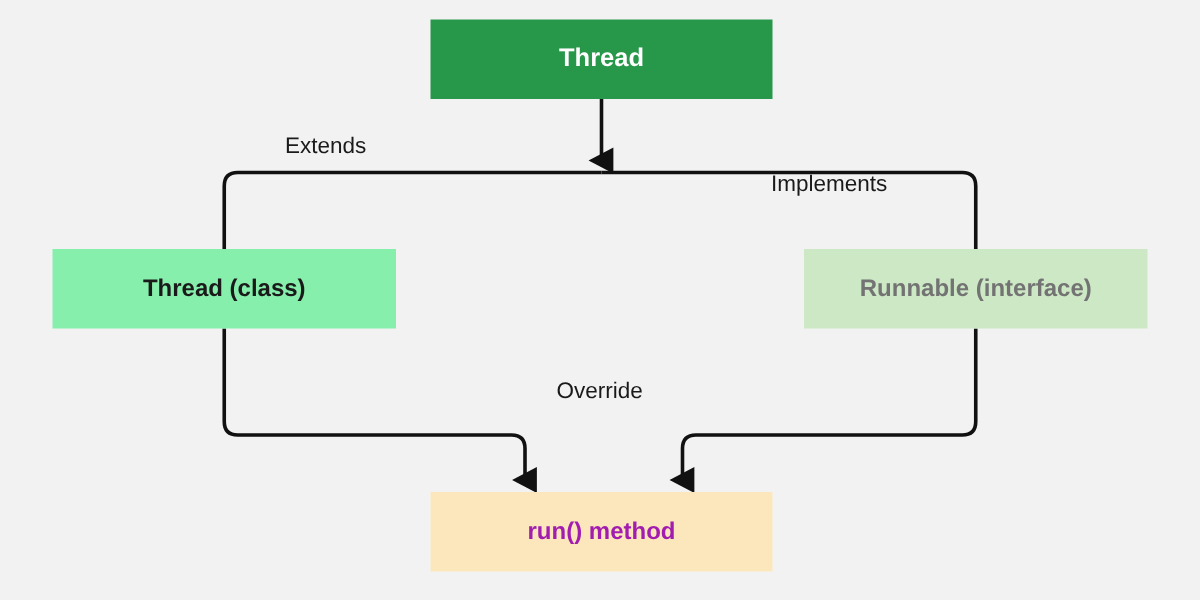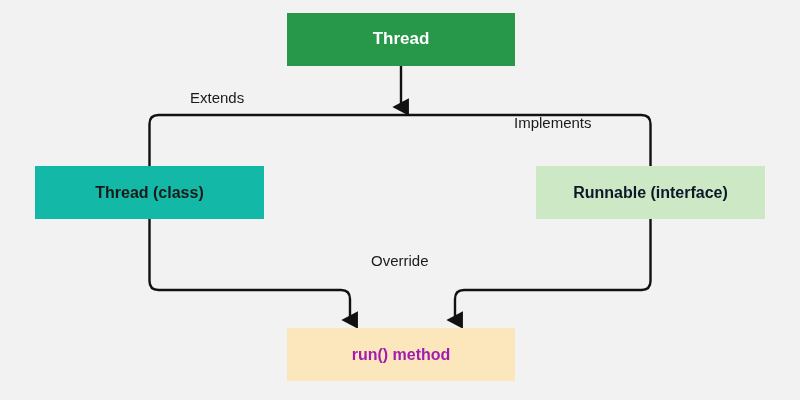--- a/index.html
+++ b/index.html
@@ -46,32 +46,32 @@
     background: #27974a;
     color: #ffffff;
     font-size: 17px;
     font-weight: bold;
   }
   .node-class {
     left: 35px;
     top: 166px;
     width: 229px;
     height: 53px;
-    background: #14b8a6;
+    background: #86efac;
     color: #1a1a1a;
     font-size: 16px;
     font-weight: bold;
   }
   .node-interface {
     left: 536px;
     top: 166px;
     width: 229px;
     height: 53px;
     background: #cce8c4;
-    color: #0f172a;
+    color: #737373;
     font-size: 16px;
     font-weight: bold;
   }
   .node-run {
     left: 287px;
     top: 328px;
     width: 228px;
     height: 53px;
     background: #fce7bd;
     color: #a21caf;

